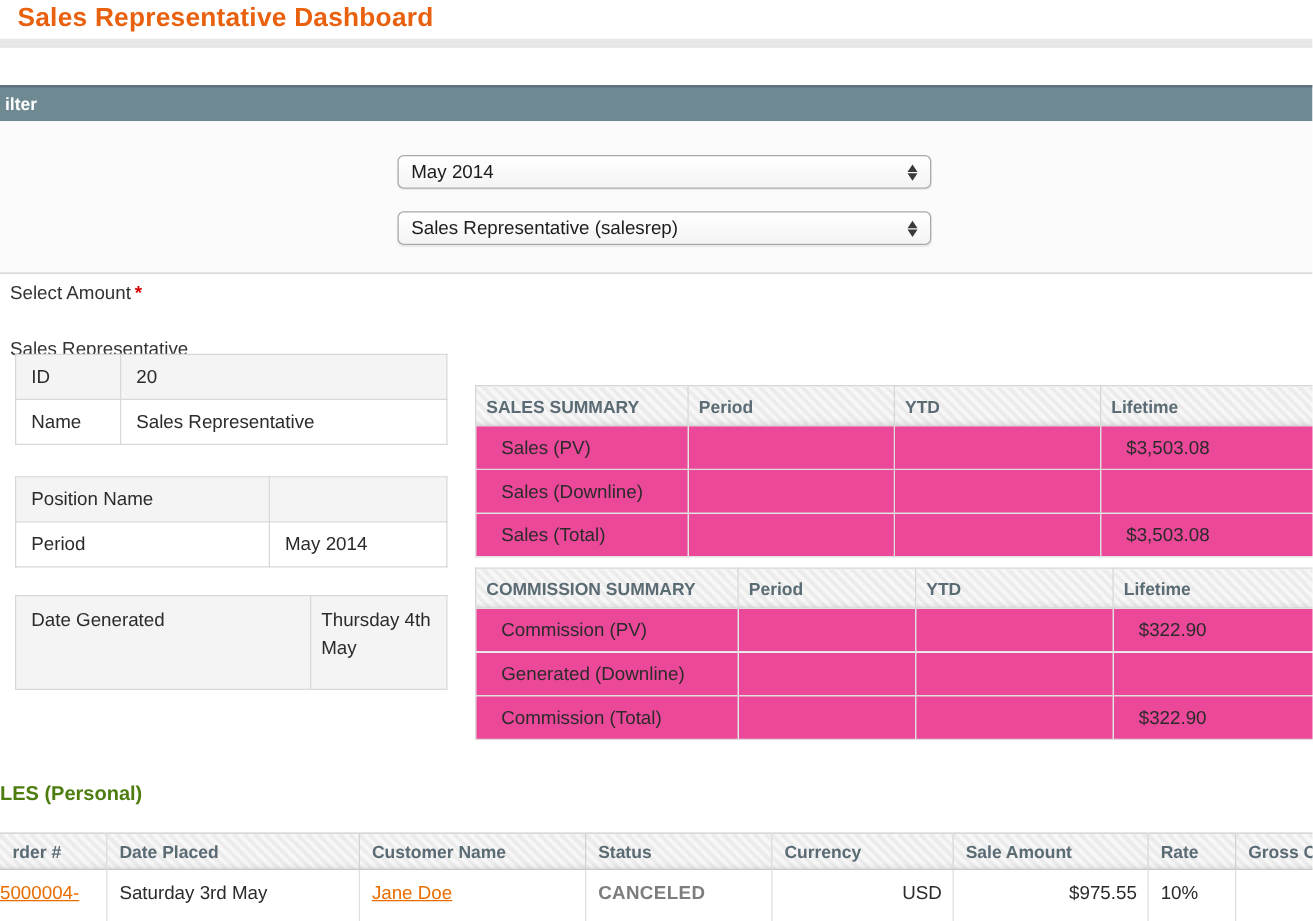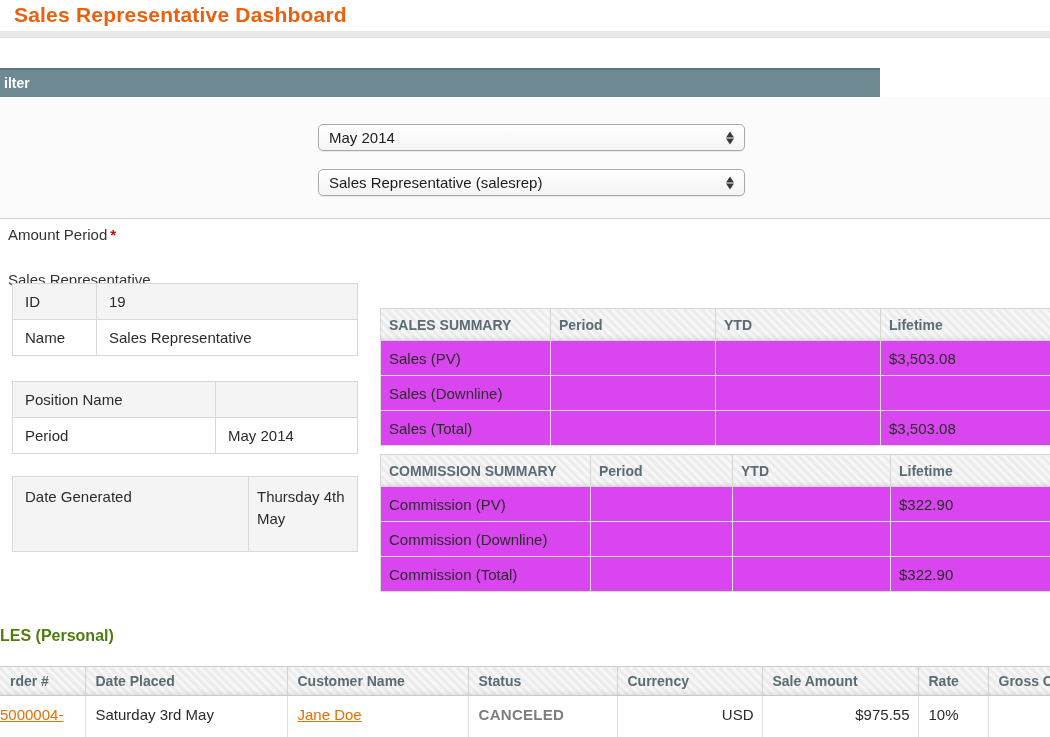--- a/index.html
+++ b/index.html
@@ -7,21 +7,21 @@
        font-family:"Liberation Sans",sans-serif;color:#2b2b2b;}
   #stage{position:absolute;top:0;left:0;width:1050px;height:737px;overflow:hidden;}
 
   
   .page-title{position:absolute;left:14px;top:3px;font-size:21px;font-weight:bold;
               color:#E9600E;letter-spacing:.2px;}
   .title-divider{position:absolute;left:0;top:31px;width:1050px;height:6px;
                  background:#e8e8e8;border-bottom:1px solid #e2e2e2;}
 
   
-  .filter-bar{position:absolute;left:0;top:68px;width:880px;height:29px;
+  .filter-bar{position:absolute;left:0;top:68px;width:1050px;height:29px;
               background:#6F8992;border-top:2px solid #5d747f;box-sizing:border-box;}
   .filter-bar .bar-label{display:block;padding-left:4px;line-height:26px;
               color:#fff;font-weight:bold;font-size:14px;}
   .filter-panel{position:absolute;left:0;top:97px;width:1050px;height:122px;
               background:#fbfbfb;border-bottom:1px solid #cfcfcf;box-sizing:border-box;}
   .field-label{position:absolute;left:8px;font-size:15px;color:#333;}
   .field-label .req{color:#D40000;font-weight:bold;margin-left:3px;}
   .fake-select{position:absolute;left:318px;width:427px;height:27px;box-sizing:border-box;
               border:1px solid #a9a9a9;border-radius:5px;
               background:linear-gradient(#ffffff,#f4f4f4);
@@ -47,22 +47,22 @@
               white-space:normal;margin-top:44px;}
 
   
   .summary-table{position:absolute;left:380px;width:797px;table-layout:fixed;
               border:1px solid #cfcfcf;font-size:15px;margin-top:23px;}
   .summary-table th{height:32px;box-sizing:border-box;text-align:left;
               padding:0 8px;font-size:14px;font-weight:bold;color:#5A6B74;
               background:repeating-linear-gradient(45deg,#ebebeb 0 3px,#f7f7f7 3px 6px);
               box-shadow:inset 0 -5px 6px -5px rgba(0,0,0,.14);
               border:1px solid #d5d5d5;overflow:hidden;white-space:nowrap;}
-  .summary-table td{height:34px;border:1px solid #dcdcdc;background:#d946ef;
-              padding:0 8px;overflow:hidden;white-space:nowrap;}
+  .summary-table td{height:34px;border:1px solid #dcdcdc;background:#ec4899;
+              padding:0 20px;overflow:hidden;white-space:nowrap;}
   .summary-table td.num{text-align:left;}
 
   
   .grid-section-title{position:absolute;left:0;top:627px;font-size:16px;
               font-weight:bold;color:#4d7c0f;}
   .grid-table{position:absolute;left:0;top:666px;width:1120px;table-layout:fixed;
               font-size:15px;border-top:1px solid #cccccc;}
   .grid-table th{height:29px;box-sizing:border-box;text-align:left;
               padding:0 6px 0 10px;font-size:14px;font-weight:bold;color:#5A6B74;
               background:repeating-linear-gradient(45deg,#ebebeb 0 3px,#f7f7f7 3px 6px);
@@ -83,41 +83,41 @@
 
 <div id="stage">
 
   <div class="page-title">Sales Representative Dashboard</div>
   <div class="title-divider"></div>
 
   <div class="filter-bar">
     <span class="bar-label">ilter</span>
   </div>
   <div class="filter-panel">
-    <span class="field-label" style="top:129px;"><span>Amount Period</span><span class="req">*</span></span>
+    <span class="field-label" style="top:129px;"><span>Select Amount</span><span class="req">*</span></span>
     <div class="fake-select" style="top:27px;">
       <span>May 2014</span>
       <span class="select-arrows"></span>
     </div>
     <span class="field-label" style="top:174px;">Sales Representative</span>
     <div class="fake-select" style="top:72px;">
       <span>Sales Representative (salesrep)</span>
       <span class="select-arrows"></span>
     </div>
   </div>
 
   <table class="info-table" style="left:12px;top:283px;">
     <colgroup>
         <col style="width:84px;">
         <col>
       </colgroup>
     <tbody>
         <tr class="stripe">
       <td>ID</td>
-      <td>19</td>
+      <td>20</td>
     </tr>
     <tr>
       <td>Name</td>
       <td>Sales Representative</td>
     </tr>
   </tbody>
     </table>
 
   <table class="info-table" style="left:12px;top:381px;">
     <colgroup>
@@ -198,21 +198,21 @@
       <th>YTD</th>
       <th>Lifetime</th>
     </tr>
     <tr>
       <td>Commission (PV)</td>
       <td class="num"></td>
       <td class="num"></td>
       <td class="num">$322.90</td>
     </tr>
     <tr>
-      <td>Commission (Downline)</td>
+      <td>Generated (Downline)</td>
       <td class="num"></td>
       <td class="num"></td>
       <td class="num"></td>
     </tr>
     <tr>
       <td>Commission (Total)</td>
       <td class="num"></td>
       <td class="num"></td>
       <td class="num">$322.90</td>
     </tr>

